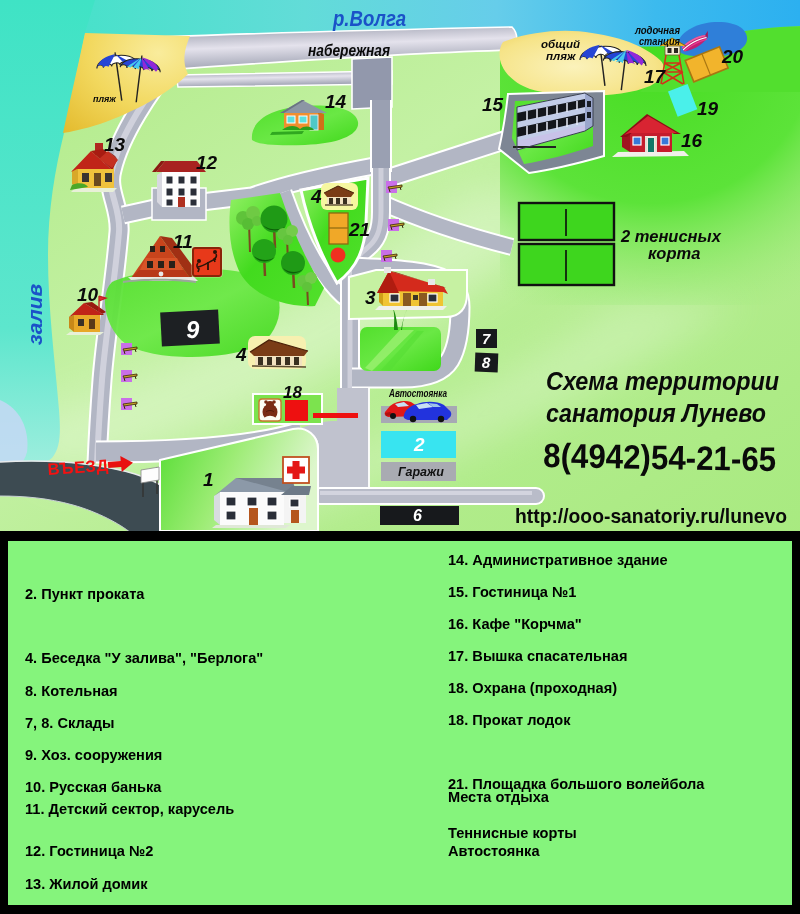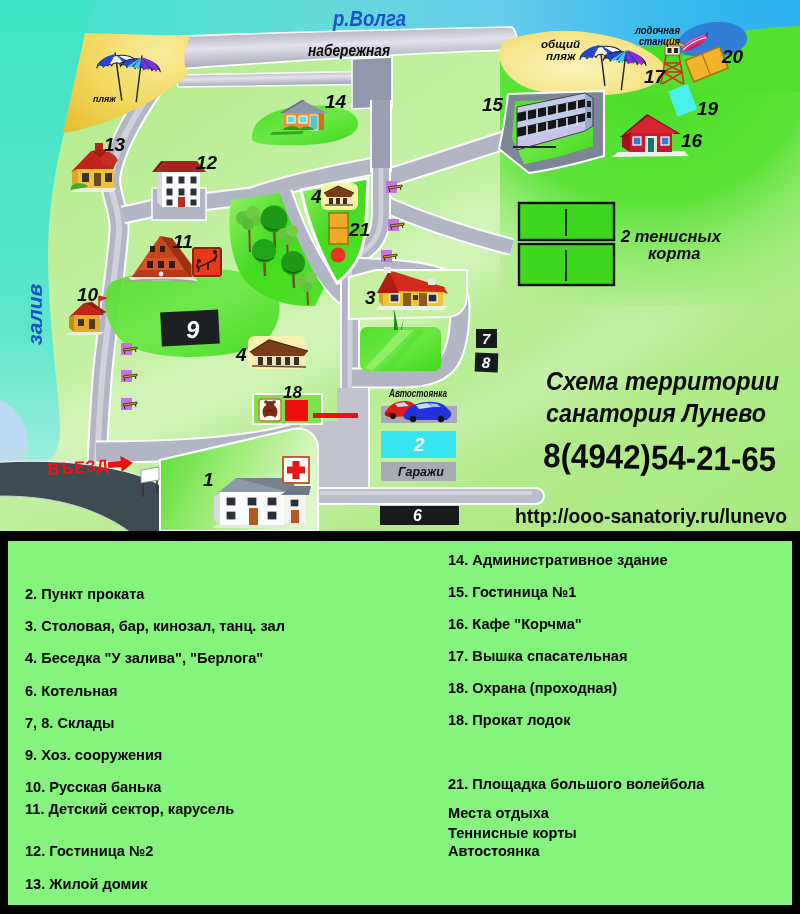--- a/index.html
+++ b/index.html
@@ -660,25 +660,24 @@
 <text x="515" y="523" font-size="20.5" font-weight="bold" fill="#0a0a0a" textLength="272" lengthAdjust="spacingAndGlyphs">http://ooo-sanatoriy.ru/lunevo</text>
 
 <rect x="0" y="531" width="800" height="10" fill="#000"></rect>
 </svg>
 
 <div id="legend">
 
 
 <div class="li" style="top:45px">2. Пункт проката</div>
 
-<div class="li" style="top:77px">3. Столовая, бар, кинозал, танц. зал</div>
 
 <div class="li" style="top:109px">4. Беседка  "У залива", "Берлога"</div>
 
-<div class="li" style="top:142px">6. Котельная</div>
+<div class="li" style="top:142px">8. Котельная</div>
 
 <div class="li" style="top:174px">7, 8. Склады</div>
 
 <div class="li" style="top:206px">9. Хоз. сооружения</div>
 
 <div class="li" style="top:238px">10. Русская банька</div>
 
 <div class="li" style="top:260px">11. Детский сектор, карусель</div>
 
 <div class="li" style="top:302px">12. Гостиница №2</div>
@@ -693,20 +692,20 @@
 
 <div class="ri" style="top:107px">17. Вышка спасательная</div>
 
 <div class="ri" style="top:139px">18. Охрана (проходная)</div>
 
 <div class="ri" style="top:171px">18. Прокат лодок</div>
 
 
 <div class="ri" style="top:235px">21. Площадка большого волейбола</div>
 
-<div class="ri" style="top:264px">Места отдыха</div>
+<div class="ri" style="top:248px">Места отдыха</div>
 
 <div class="ri" style="top:284px">Теннисные корты</div>
 
 <div class="ri" style="top:302px">Автостоянка</div>
 
 </div>
 </div>
 
 </body></html>

